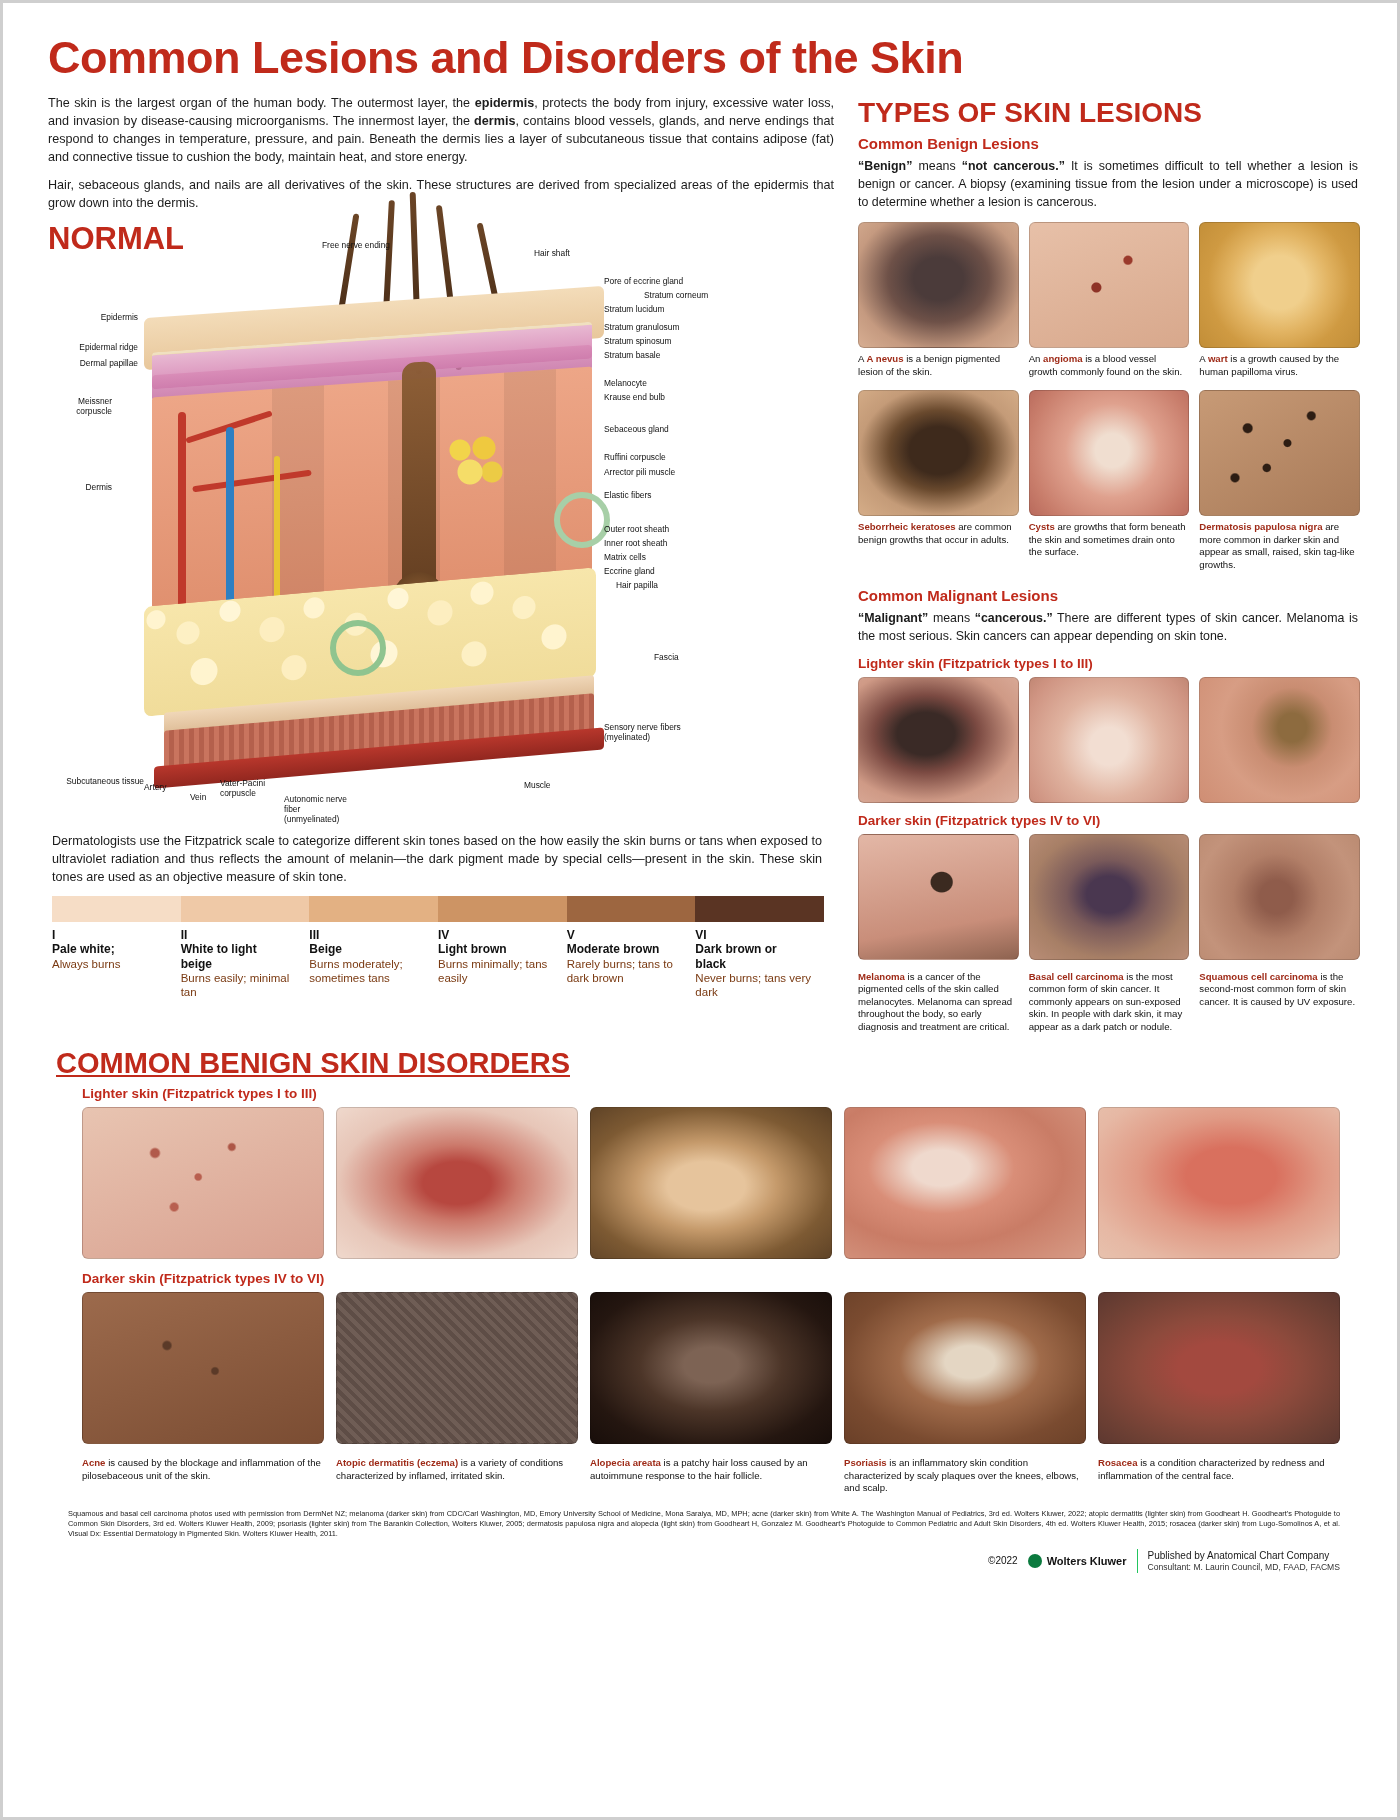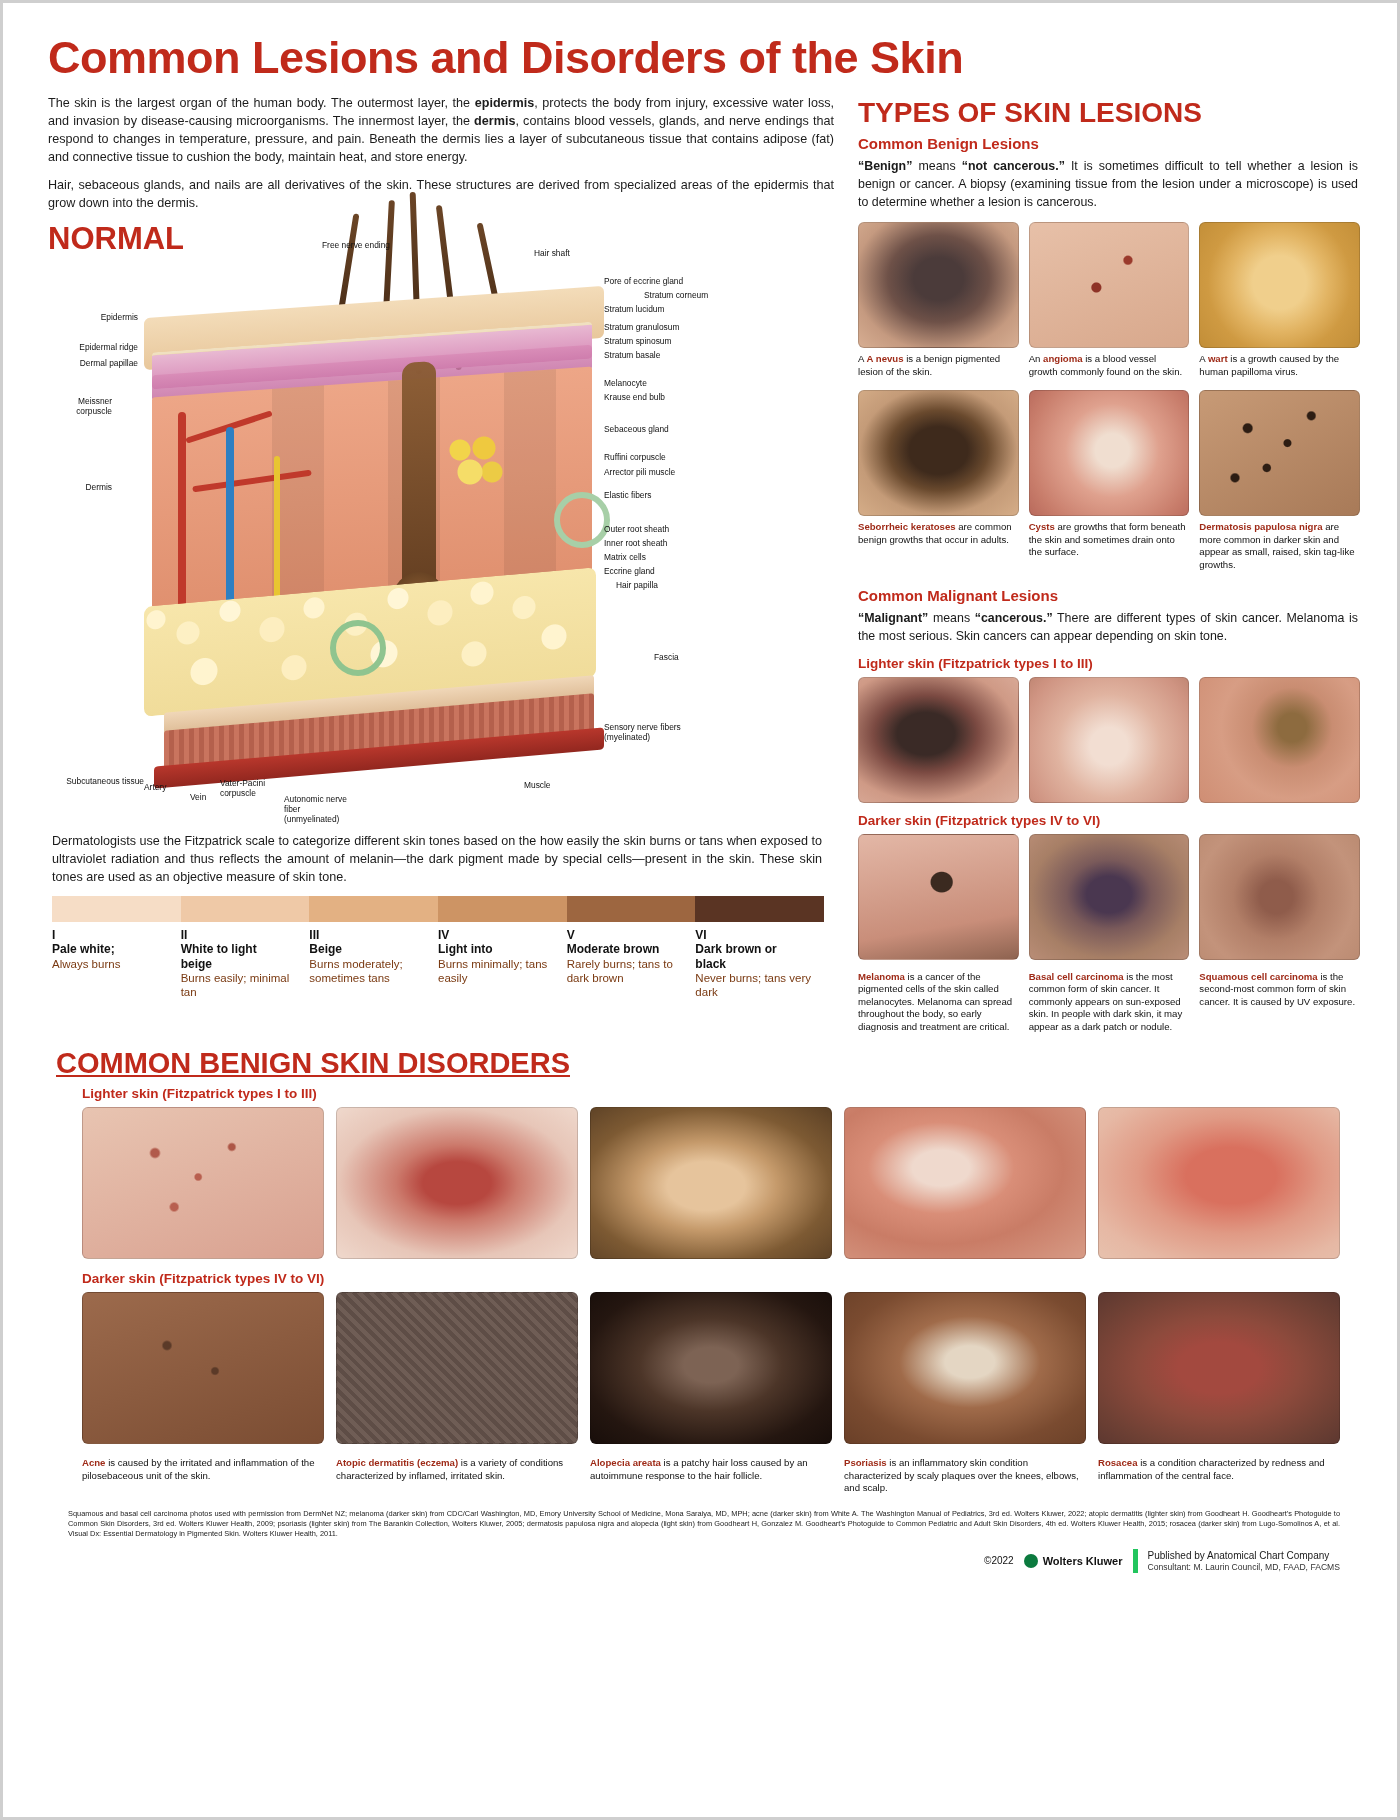--- a/index.html
+++ b/index.html
@@ -224,21 +224,21 @@
   .footer {
     display:flex; align-items:center; justify-content:flex-end;
     margin:10px 26px 0 0; gap:10px;
   }
   .footer .copy { font-size:10px; color:#111; }
   .wk { display:flex; align-items:center; gap:5px; font-size:11px; font-weight:bold; color:#111;}
   .wk .dot {
     width:14px;height:14px;border-radius:50%;
     background:#0b7a3e; display:inline-block;
   }
-  .pub { border-left:5px solid #22c55e; padding-left:10px; font-size:10px; line-height:1.3; }
+  .pub { border-left:1px solid #22c55e; padding-left:10px; font-size:10px; line-height:1.3; }
   .pub .l2 { font-size:8.6px; color:#333; }
 
   .page-border {
     position:absolute; inset:0; border:3px solid #cfcfcf; pointer-events:none;
   }
 </style>
 </head>
 <body>
 
 <div class="poster">
@@ -360,21 +360,21 @@
           <div class="nm">beige</div>
           <div class="ds">Burns easily; minimal tan</div>
         </div>
         <div class="cell">
           <div class="rn">III</div>
           <div class="nm">Beige</div>
           <div class="ds">Burns moderately; sometimes tans</div>
         </div>
         <div class="cell">
           <div class="rn">IV</div>
-          <div class="nm">Light into</div>
+          <div class="nm">Light brown</div>
           <div class="ds">Burns minimally; tans easily</div>
         </div>
         <div class="cell">
           <div class="rn">V</div>
           <div class="nm">Moderate brown</div>
           <div class="ds">Rarely burns; tans to dark brown</div>
         </div>
         <div class="cell">
           <div class="rn">VI</div>
           <div class="nm">Dark brown or</div>
@@ -505,21 +505,21 @@
     <div class="cell">
       <div class="photo" style="background:radial-gradient(ellipse at 52% 46%,#e4d6c3 0 14%,#a06b4a 40%,#7a4b30 72%,#6a4028 100%);"></div>
     </div>
     <div class="cell">
       <div class="photo" style="background:radial-gradient(ellipse at 50% 50%,#a3493f 0 24%,#8d4a3c 48%,#6e4034 80%,#5d3830 100%);"></div>
     </div>
   </div>
 
   <div class="row5" style="margin-top:8px;">
     <div class="cell">
-      <div class="cap"><b>Acne</b><span> is caused by the irritated and inflammation of the pilosebaceous unit of the skin.</span></div>
+      <div class="cap"><b>Acne</b><span> is caused by the blockage and inflammation of the pilosebaceous unit of the skin.</span></div>
     </div>
     <div class="cell">
       <div class="cap"><b>Atopic dermatitis (eczema)</b><span> is a variety of conditions characterized by inflamed, irritated skin.</span></div>
     </div>
     <div class="cell">
       <div class="cap"><b>Alopecia areata</b><span> is a patchy hair loss caused by an autoimmune response to the hair follicle.</span></div>
     </div>
     <div class="cell">
       <div class="cap"><b>Psoriasis</b><span> is an inflammatory skin condition characterized by scaly plaques over the knees, elbows, and scalp.</span></div>
     </div>

